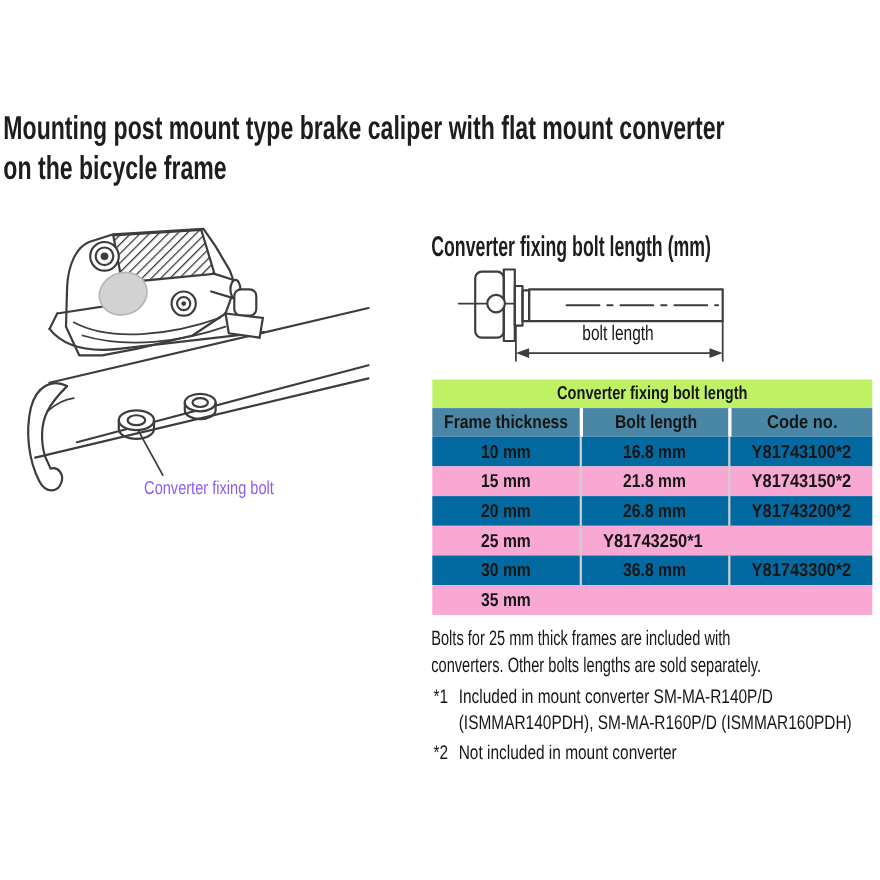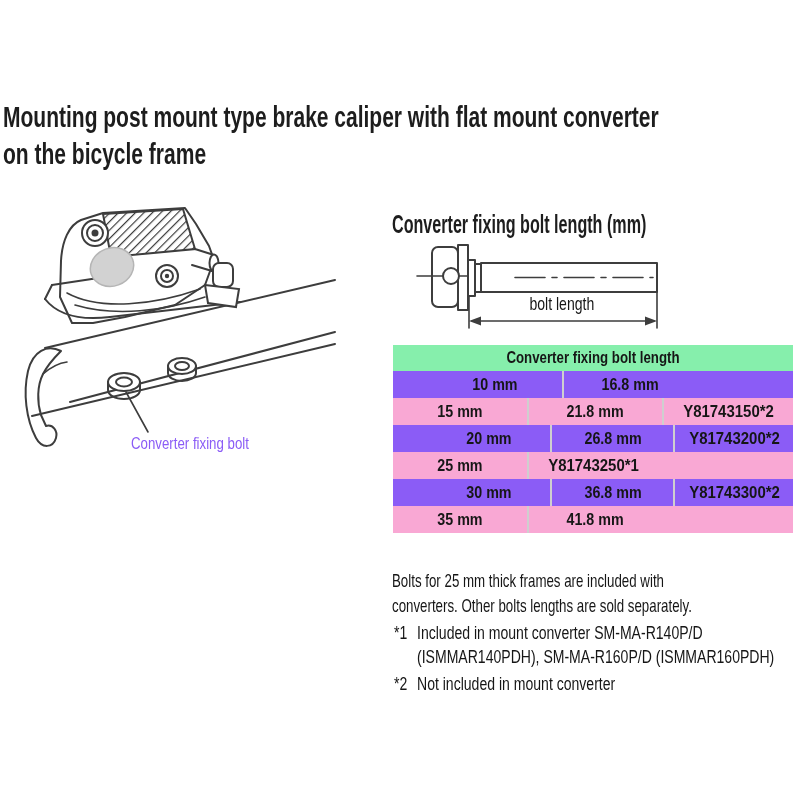--- a/index.html
+++ b/index.html
@@ -25,25 +25,25 @@
   .sub-title .cx{transform:scaleX(.62);}
 
   
   .boltdiag{position:absolute;left:415px;top:238px;width:260px;height:100px;}
   .boltdiag svg{position:absolute;left:0;top:0;}
   .bolt-label{position:absolute;left:64px;top:55px;width:165px;text-align:center;font-size:19px;line-height:22px;color:#161616;}
   .bolt-label .cxc{transform:scaleX(.74);}
 
   
   .tbl{position:absolute;left:393px;top:345px;width:400px;font-weight:700;color:#161616;}
-  .tbl-title{height:26px;background:#86efac;display:flex;align-items:center;justify-content:center;font-size:17px;}
+  .tbl-title{height:26px;background:#bef264;display:flex;align-items:center;justify-content:center;font-size:17px;}
   .tbl-title .cxc{transform:scaleX(.78);}
   .tbl-head{display:flex;height:26px;background:#4a86a6;}
   .tbl-row{display:flex;height:27px;background:#f9a8d4;}
-  .tbl-row.alt{background:#8b5cf6;padding-left:35px;}
+  .tbl-row.alt{background:#0369a1;}
   .cell{box-sizing:border-box;display:flex;align-items:center;justify-content:center;font-size:17px;}
   .c1{width:134px;}
   .c2{width:135px;}
   .c3{width:131px;}
   .tbl-head .c2,.tbl-head .c3{border-left:3px solid #ffffff;}
   .tbl-row .c2,.tbl-row .c3{border-left:2px solid #cfcfcf;justify-content:center;}
   .cell .cxc{transform:scaleX(.84);}
   .c3 .cxc{transform:scaleX(.88);}
 
   
@@ -149,27 +149,41 @@
     </svg>
     <div class="bolt-label">
       <span class="cxc">bolt length</span>
     </div>
   </div>
 
   <div class="tbl">
     <div class="tbl-title">
       <span class="cxc">Converter fixing bolt length</span>
     </div>
+    <div class="tbl-head">
+      <div class="cell c1">
+          <span class="cxc">Frame thickness</span>
+        </div>
+      <div class="cell c2">
+          <span class="cxc">Bolt length</span>
+        </div>
+      <div class="cell c3">
+          <span class="cxc">Code no.</span>
+        </div>
+    </div>
     <div class="tbl-row alt">
       <div class="cell c1">
           <span class="cxc">10 mm</span>
         </div>
       <div class="cell c2">
           <span class="cxc">16.8 mm</span>
         </div>
+      <div class="cell c3">
+          <span class="cxc">Y81743100*2</span>
+        </div>
     </div>
     <div class="tbl-row">
       <div class="cell c1">
           <span class="cxc">15 mm</span>
         </div>
       <div class="cell c2">
           <span class="cxc">21.8 mm</span>
         </div>
       <div class="cell c3">
           <span class="cxc">Y81743150*2</span>
@@ -201,23 +215,20 @@
       <div class="cell c2">
           <span class="cxc">36.8 mm</span>
         </div>
       <div class="cell c3">
           <span class="cxc">Y81743300*2</span>
         </div>
     </div>
     <div class="tbl-row">
       <div class="cell c1">
           <span class="cxc">35 mm</span>
-        </div>
-      <div class="cell c2">
-          <span class="cxc">41.8 mm</span>
         </div>
     </div>
   </div>
 
   <div class="note">
     <div><span class="cx">Bolts for 25 mm thick frames are included with</span></div>
     <div><span class="cx">converters. Other bolts lengths are sold separately.</span></div>
   </div>
 
   <div class="footnote fn1">

